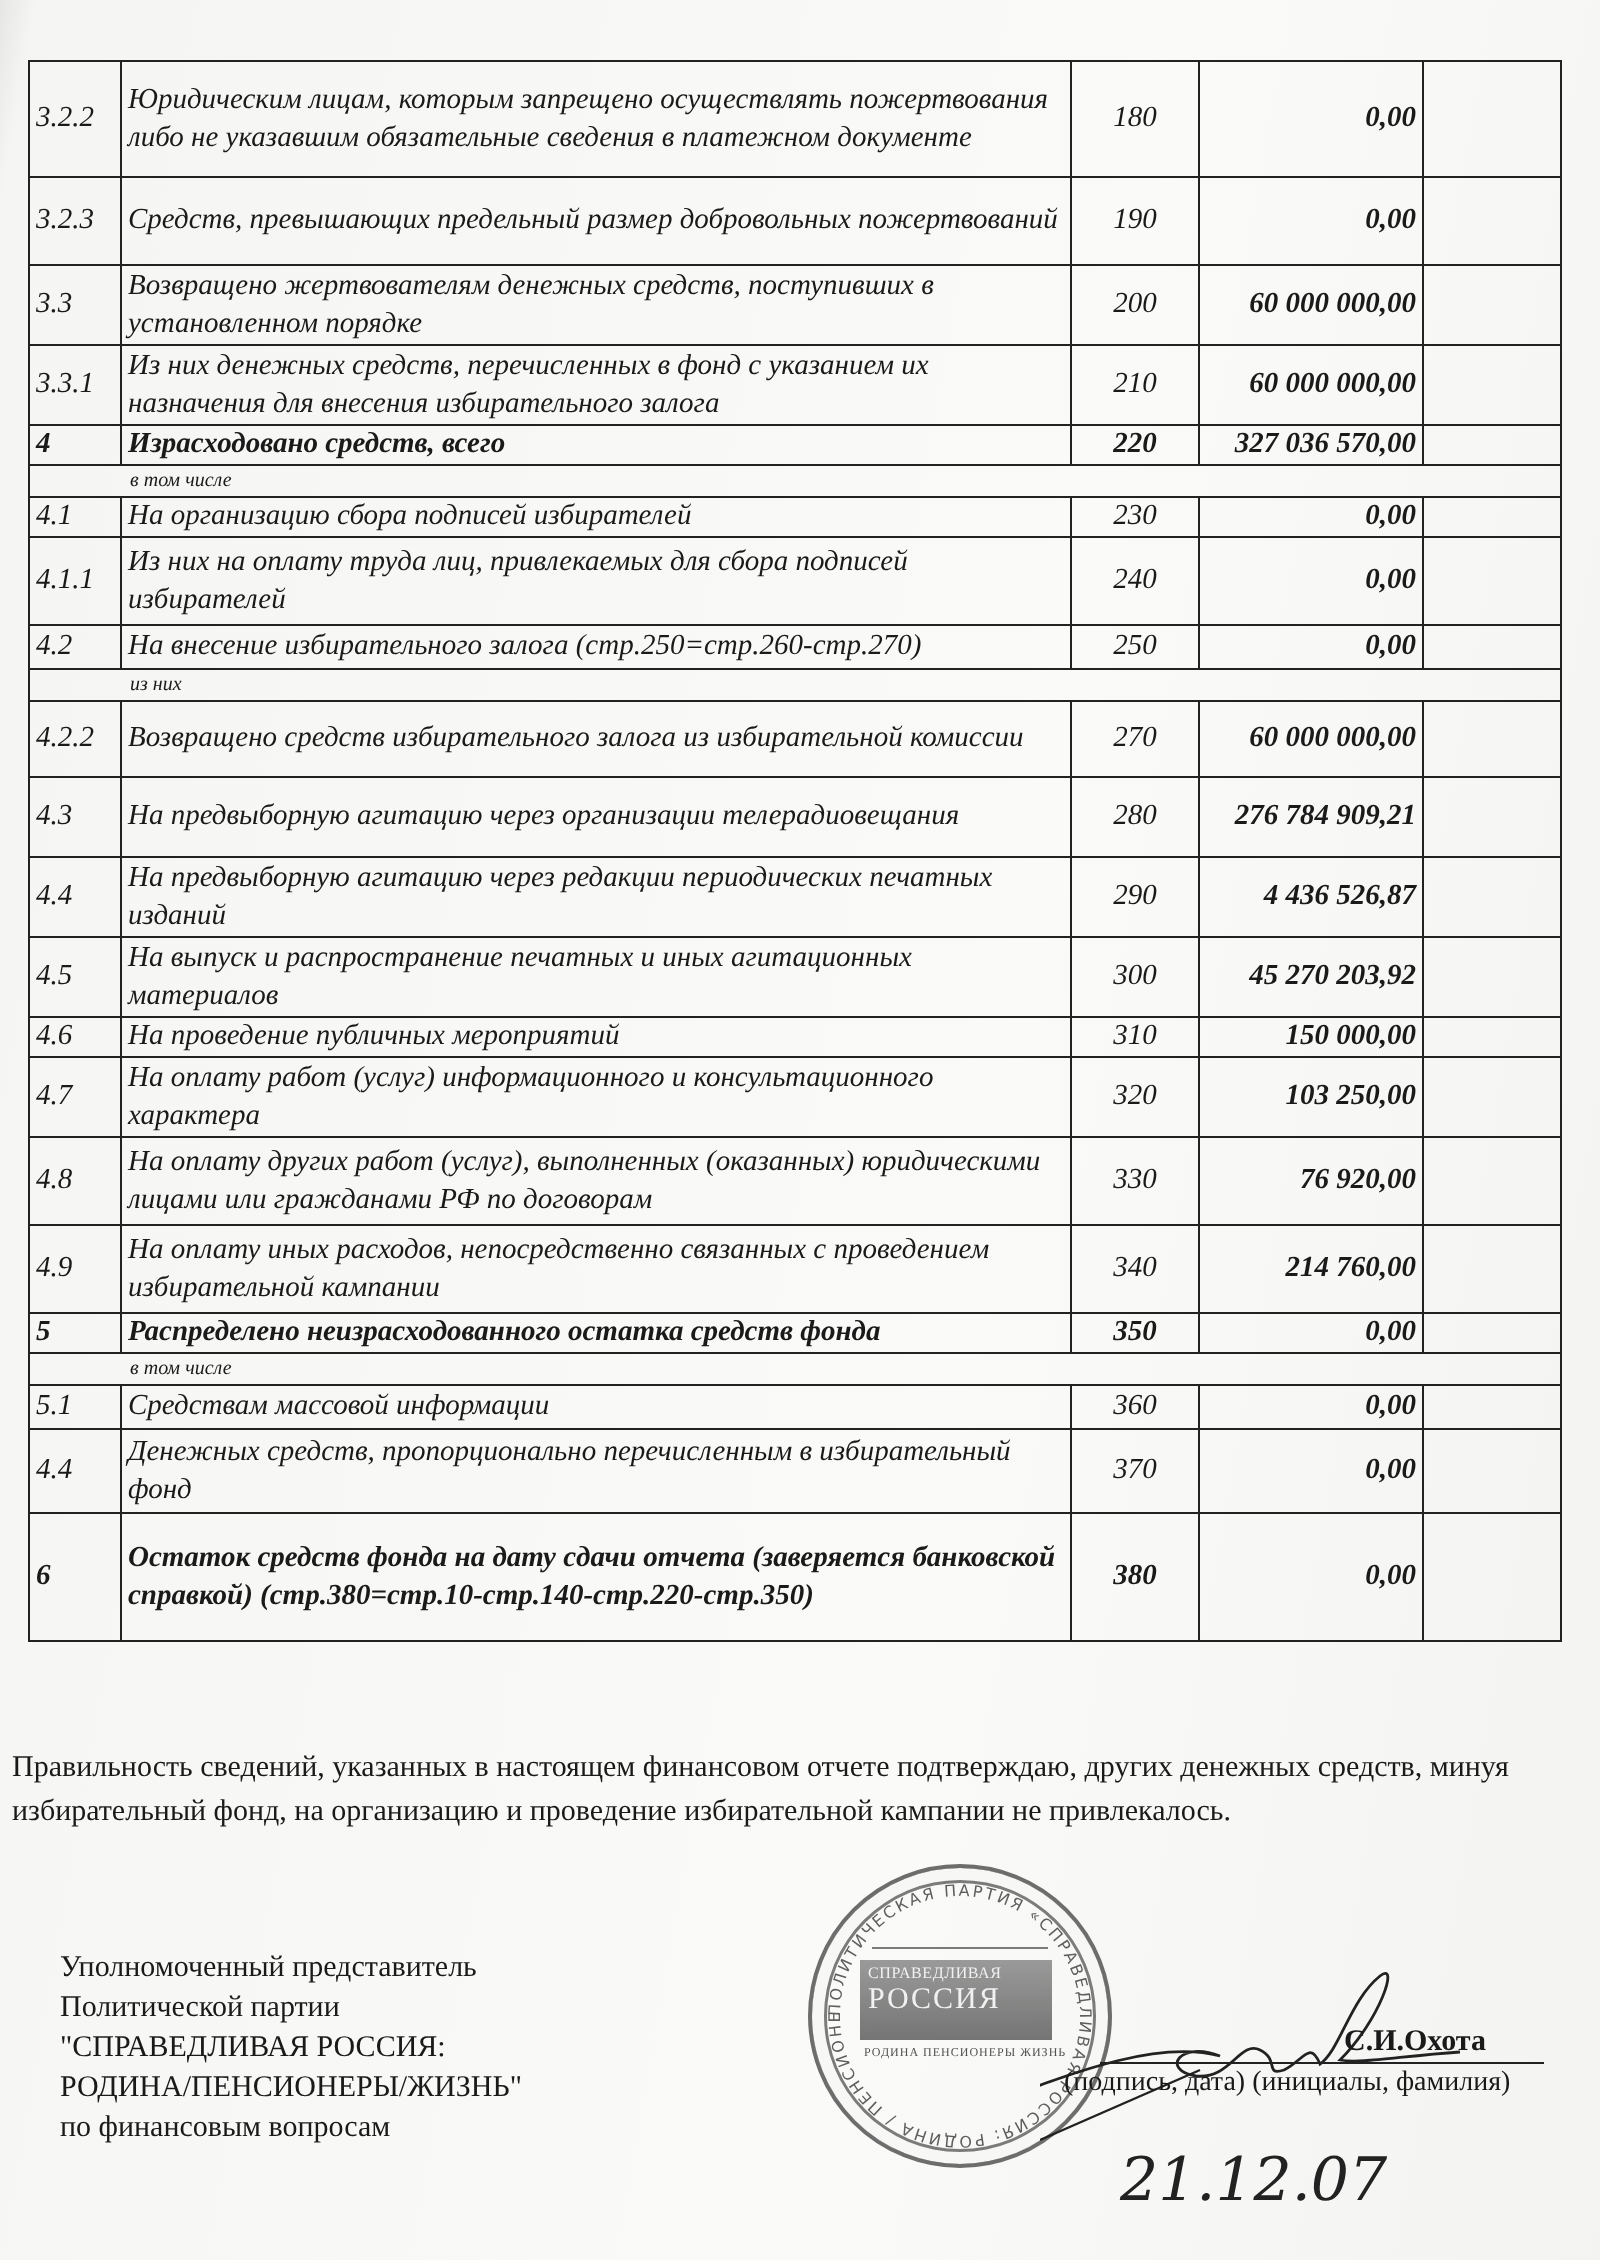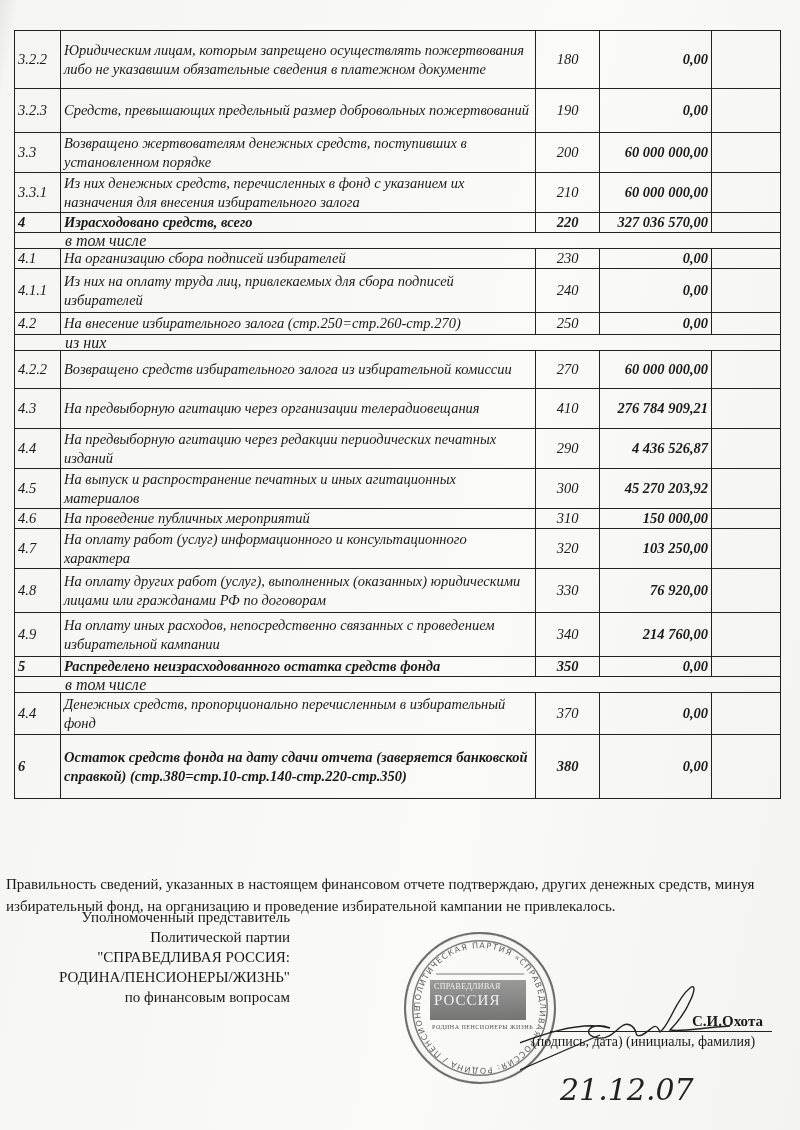--- a/index.html
+++ b/index.html
@@ -26,28 +26,28 @@
   }
   col.c-num { width: 46px; }
   col.c-label { width: 475px; }
   col.c-code { width: 64px; }
   col.c-val { width: 112px; }
   col.c-extra { width: 69px; }
   td.num { font-size: 14.5px; }
   td.code { text-align: center; }
   td.val { text-align: right; font-weight: bold; padding-right: 3px; }
   tr.bold td.label, tr.bold td.num, tr.bold td.code { font-weight: bold; }
-  tr.span td { padding-left: 50px; line-height: 15px; font-size: 16px; }
+  tr.span td { padding-left: 50px; line-height: 15px; font-size: 10px; }
   .note {
     position: absolute; left: 6px; top: 873px; width: 780px;
     font-size: 15px; line-height: 22px;
   }
   .rep {
-    position: absolute; left: 30px; top: 907px; width: 260px;
-    text-align: right; font-size: 15px; line-height: 20px;
+    position: absolute; left: 30px; top: 974px; width: 260px;
+    text-align: left; font-size: 15px; line-height: 20px;
   }
   .stamp {
     position: absolute; left: 404px; top: 932px; width: 148px; height: 148px;
     border-radius: 50%; border: 2px solid #555;
     box-shadow: inset 0 0 0 6px #f7f7f5, inset 0 0 0 7.5px #666;
     opacity: 0.85;
   }
   .stamp-ring-text {
     position: absolute; left: 0; top: 0; width: 148px; height: 148px;
   }
@@ -59,21 +59,21 @@
   }
   .stamp-logo .big { font-size: 15px; line-height: 16px; letter-spacing: 1px; }
   .stamp-sub {
     position: absolute; left: 26px; top: 90px; font-size: 6px; letter-spacing: 0.5px; color: #333;
   }
   .sign-line {
     position: absolute; left: 550px; top: 1031px; width: 222px; height: 0;
     border-top: 1.3px solid #222;
   }
   .sign-name {
-    position: absolute; left: 692px; top: 1013px; font-size: 15px; font-weight: bold;
+    position: absolute; left: 672px; top: 1013px; font-size: 15px; font-weight: bold;
   }
   .sign-caption {
     position: absolute; left: 532px; top: 1034px; font-size: 14px;
   }
   .signature-svg { position: absolute; left: 520px; top: 980px; width: 260px; height: 140px; }
 </style>
 </head>
 <body>
 
 <div class="page-shade"></div>
@@ -152,21 +152,21 @@
       <tr style="height: 38px;">
         <td class="num">4.2.2</td>
         <td class="label">Возвращено средств избирательного залога из избирательной комиссии</td>
         <td class="code">270</td>
         <td class="val">60 000 000,00</td>
         <td class="extra"></td>
       </tr>
       <tr style="height: 40px;">
         <td class="num">4.3</td>
         <td class="label">На предвыборную агитацию через организации телерадиовещания</td>
-        <td class="code">410</td>
+        <td class="code">280</td>
         <td class="val">276 784 909,21</td>
         <td class="extra"></td>
       </tr>
       <tr style="height: 40px;">
         <td class="num">4.4</td>
         <td class="label">На предвыборную агитацию через редакции периодических печатных изданий</td>
         <td class="code">290</td>
         <td class="val">4 436 526,87</td>
         <td class="extra"></td>
       </tr>
@@ -207,20 +207,27 @@
       </tr>
       <tr class="bold" style="height: 20px;">
         <td class="num">5</td>
         <td class="label">Распределено неизрасходованного остатка средств фонда</td>
         <td class="code">350</td>
         <td class="val">0,00</td>
         <td class="extra"></td>
       </tr>
       <tr class="span" style="height: 16px;">
         <td colspan="5">в том числе</td>
+      </tr>
+      <tr style="height: 22px;">
+        <td class="num">5.1</td>
+        <td class="label">Средствам массовой информации</td>
+        <td class="code">360</td>
+        <td class="val">0,00</td>
+        <td class="extra"></td>
       </tr>
       <tr style="height: 42px;">
         <td class="num">4.4</td>
         <td class="label">Денежных средств, пропорционально перечисленным в избирательный фонд</td>
         <td class="code">370</td>
         <td class="val">0,00</td>
         <td class="extra"></td>
       </tr>
       <tr class="bold" style="height: 64px;">
         <td class="num">6</td>

